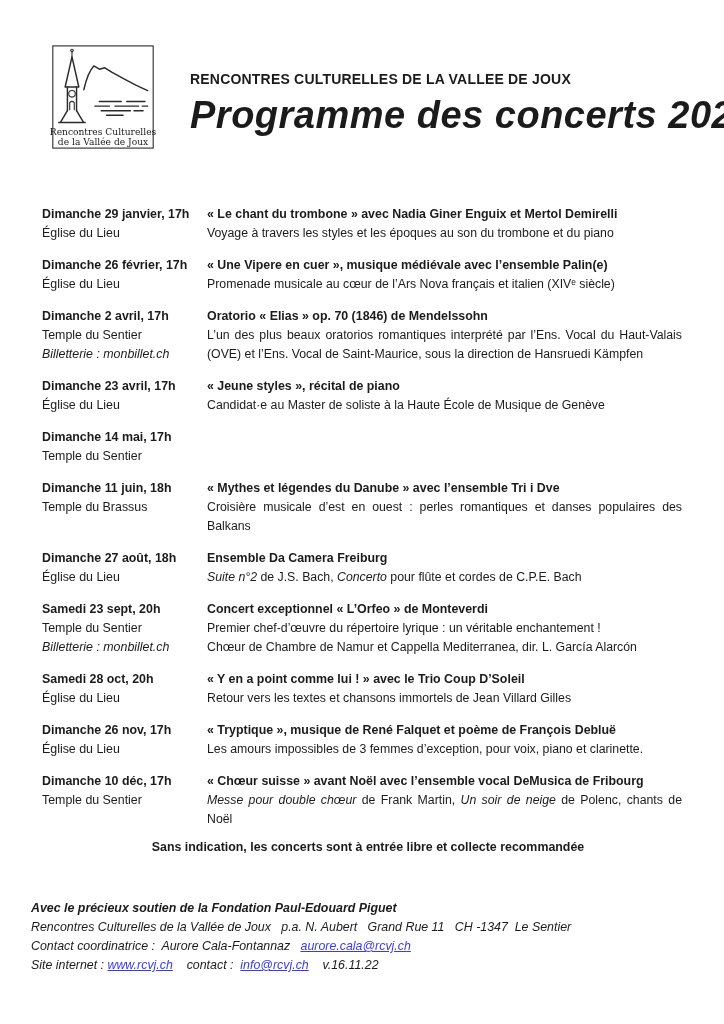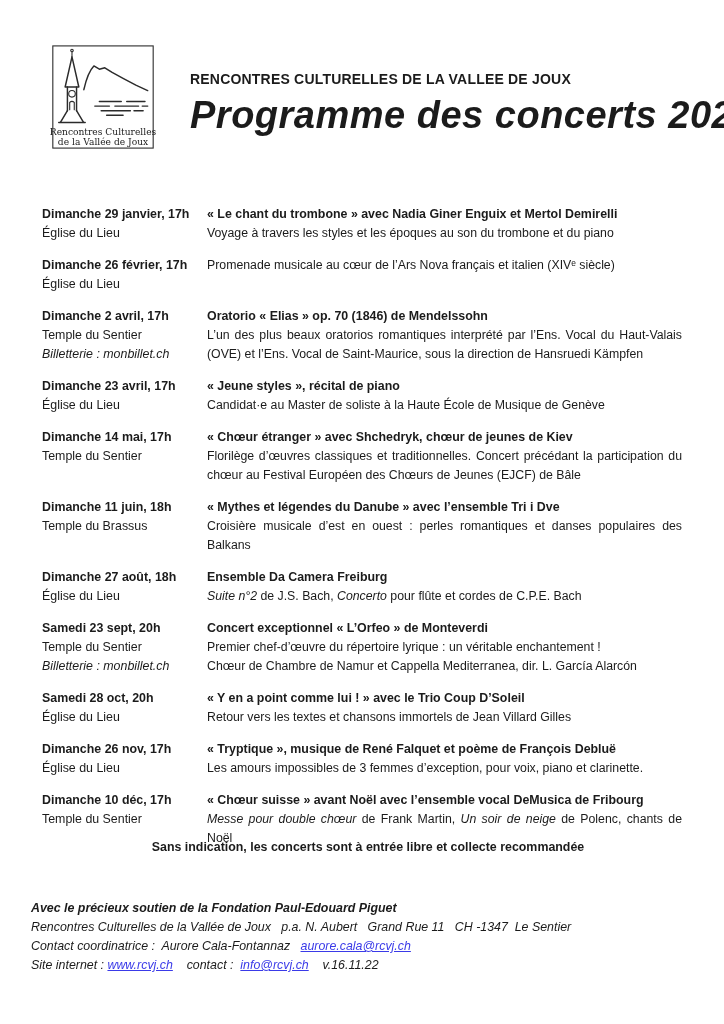--- a/index.html
+++ b/index.html
@@ -97,20 +97,21 @@
     </div>
   </div>
 
   <div class="entry">
     <div class="left">
       <div class="date">Dimanche 26 février, 17h</div>
       <div class="venue">Église du Lieu</div>
 
     </div>
     <div class="right">
+      <div class="ctitle">« Une Vipere en cuer », musique médiévale avec l’ensemble Palin(e)</div>
       <div class="desc">Promenade musicale au cœur de l’Ars Nova français et italien (XIVᵉ siècle)</div>
     </div>
   </div>
 
   <div class="entry">
     <div class="left">
       <div class="date">Dimanche 2 avril, 17h</div>
       <div class="venue">Temple du Sentier</div>
       <div class="ticket">Billetterie : monbillet.ch</div>
     </div>
@@ -130,24 +131,20 @@
       <div class="ctitle">« Jeune styles », récital de piano</div>
       <div class="desc">Candidat·e au Master de soliste à la Haute École de Musique de Genève</div>
     </div>
   </div>
 
   <div class="entry">
     <div class="left">
       <div class="date">Dimanche 14 mai, 17h</div>
       <div class="venue">Temple du Sentier</div>
 
-    </div>
-    <div class="right">
-      <div class="ctitle">« Chœur étranger » avec Shchedryk, chœur de jeunes de Kiev</div>
-      <div class="desc">Florilège d’œuvres classiques et traditionnelles. Concert précédant la participation du chœur au Festival Européen des Chœurs de Jeunes (EJCF) de Bâle</div>
     </div>
   </div>
 
   <div class="entry">
     <div class="left">
       <div class="date">Dimanche 11 juin, 18h</div>
       <div class="venue">Temple du Brassus</div>
 
     </div>
     <div class="right">

